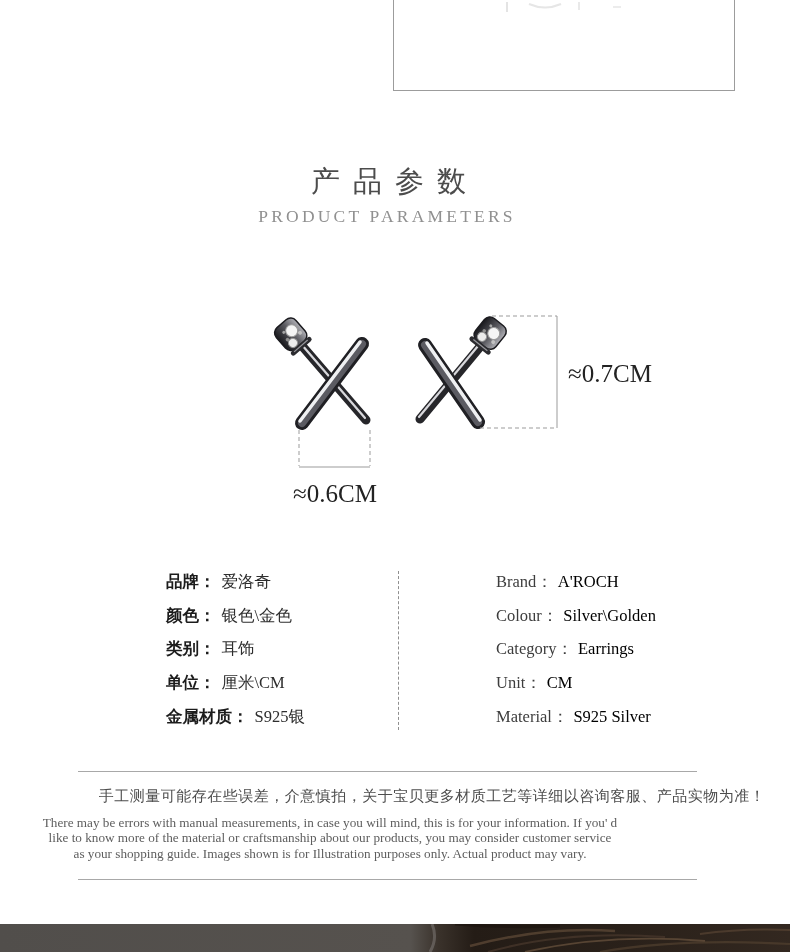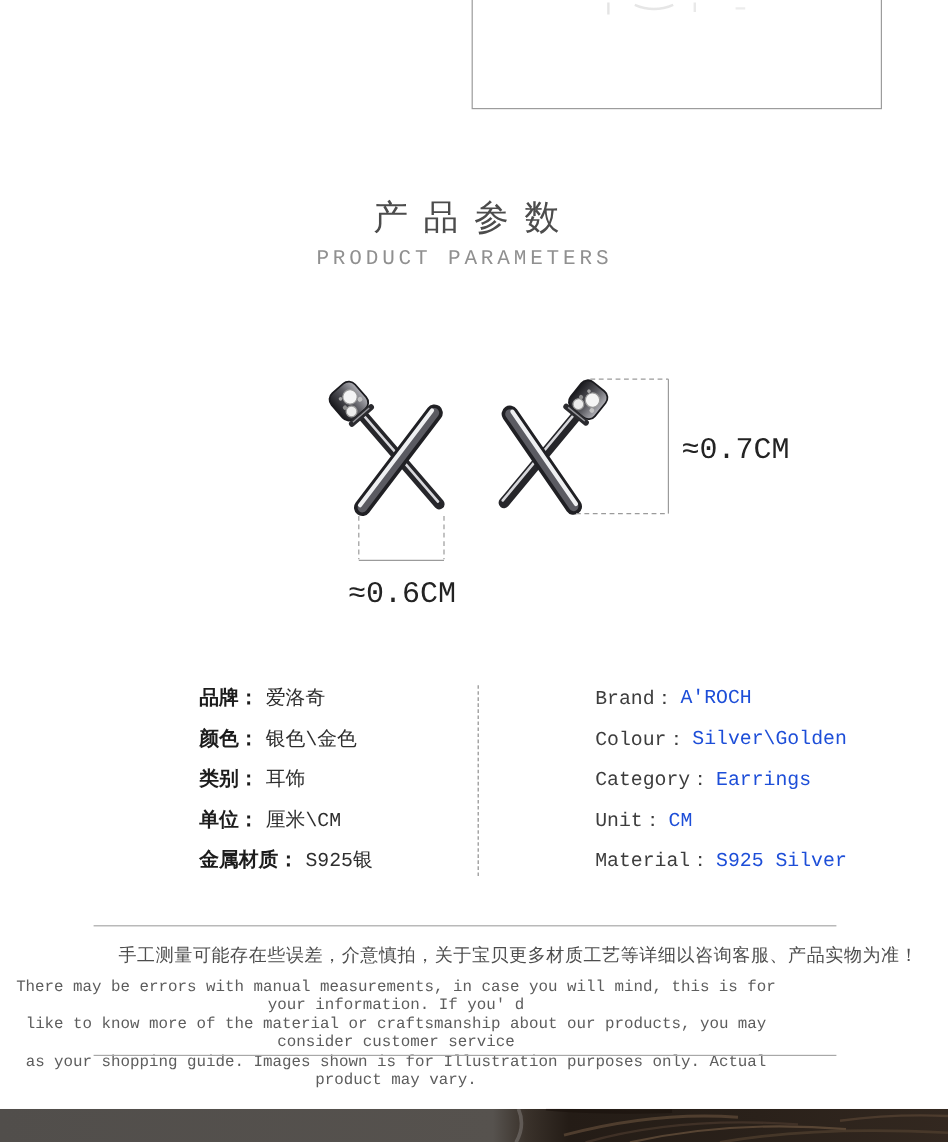--- a/index.html
+++ b/index.html
@@ -1,18 +1,18 @@
 <!DOCTYPE html>
 <html><head>
 <meta charset="utf-8">
 <style>
   html,body{margin:0;padding:0;background:#fff;}
   .page{
     position:relative;width:790px;height:952px;background:#ffffff;overflow:hidden;
-    font-family:Liberation Mono, monospace;color:#333;
+    font-family:Liberation Serif, serif;color:#333;
   }
   
   .top-box{
     position:absolute;left:393px;top:-61px;width:342px;height:152px;
     border:1px solid #9c9c9c;background:#fff;box-sizing:border-box;
   }
   .top-box-marks{position:absolute;left:495px;top:0;width:150px;height:16px;}
   
   .title-zh{
     position:absolute;left:0;top:162px;width:790px;text-align:center;
@@ -24,21 +24,21 @@
   }
   
   .figure{position:absolute;left:230px;top:295px;width:460px;height:225px;}
   
   .params-zh{position:absolute;left:166px;top:565px;}
   .params-en{position:absolute;left:496px;top:565px;}
   .p-row{height:33.8px;display:flex;align-items:center;font-size:16.5px;white-space:nowrap;}
   .params-zh .p-label{font-weight:700;color:#1c1c1c;}
   .params-zh .p-value{color:#2e2e2e;margin-left:6px;}
   .params-en .p-label{font-weight:400;color:#3d3d3d;}
-  .params-en .p-value{color:#1d4ed8;margin-left:5px;}
+  .params-en .p-value{color:#000000;margin-left:5px;}
   .params-divider{
     position:absolute;left:398px;top:571px;height:159px;width:0;
     border-left:1px dashed #8f8f8f;
   }
   
   .rule{position:absolute;left:78px;width:619px;height:1px;background:#a8a8a8;}
   .rule-top{top:771px;}
   .rule-bottom{top:879px;}
   .disclaimer-zh{
     position:absolute;left:0;top:787px;width:790px;text-align:center;

